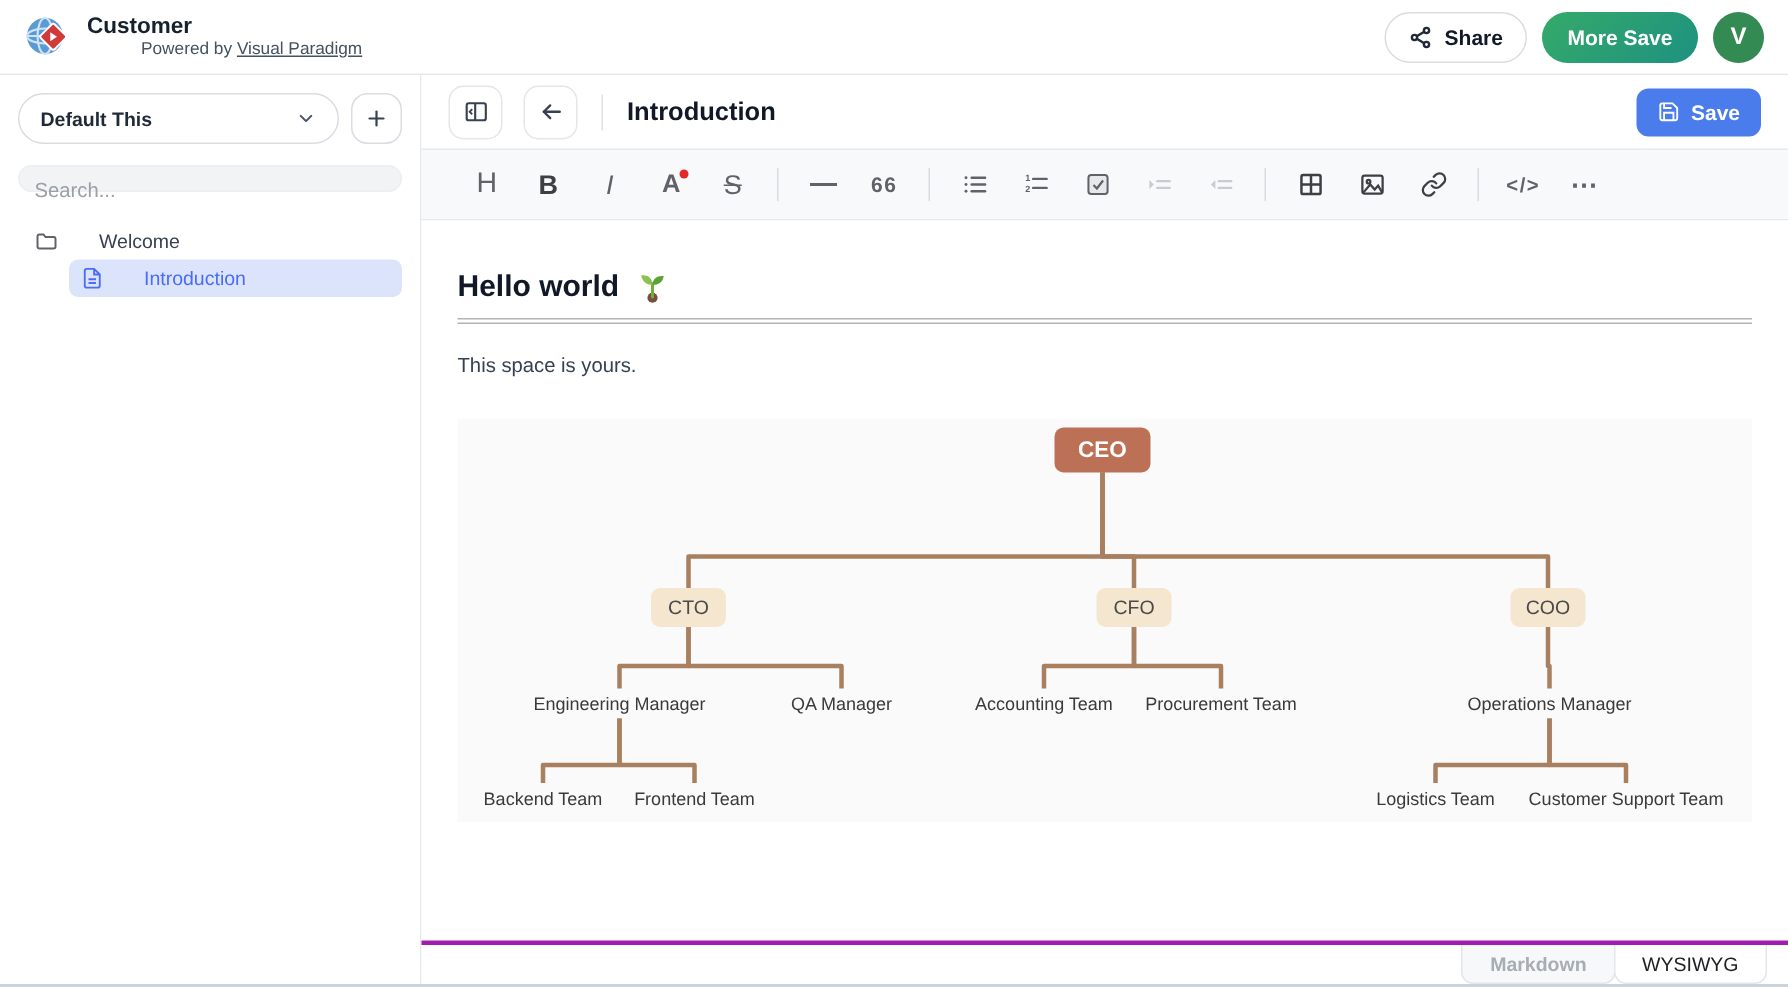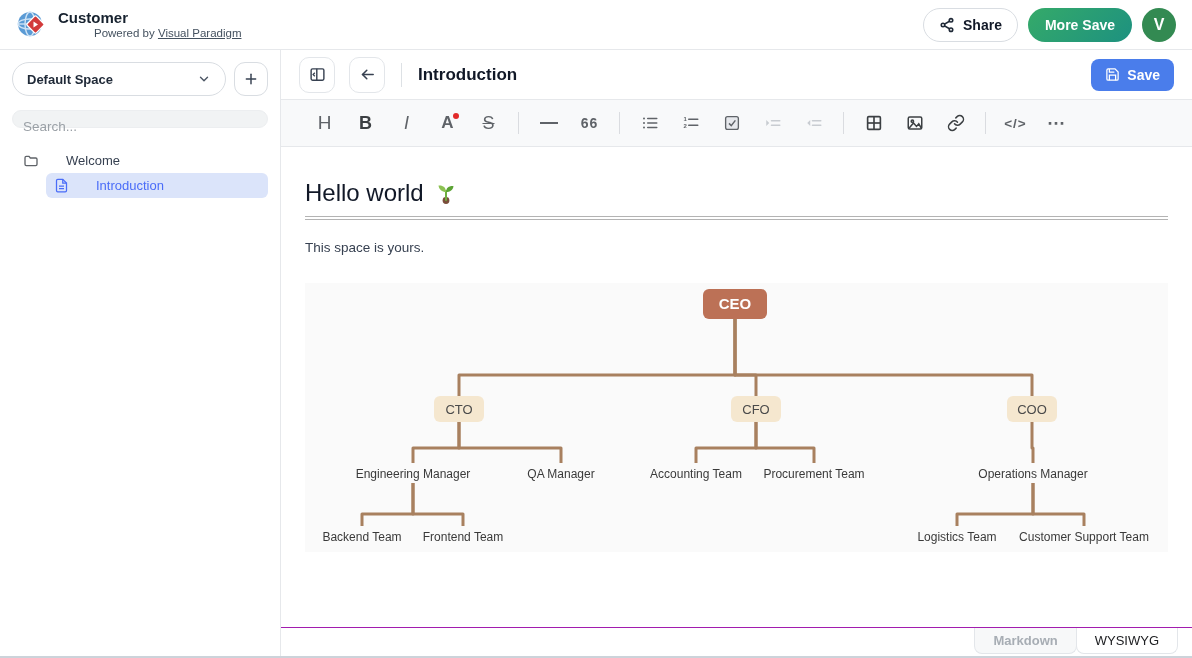--- a/index.html
+++ b/index.html
@@ -55,28 +55,28 @@
   .g-a { font-size:17px; font-weight:600; }
   .g-a::after { content:""; position:absolute; top:3px; right:2px; width:6px; height:6px; border-radius:50%; background:#e22a2a; }
   .g-s { font-size:18px; font-weight:500; text-decoration:line-through; }
   .g-hr { width:18px; height:0; border-top:2px solid #5f6368; }
   .g-quote { font-size:14px; font-weight:700; letter-spacing:1px; }
   .g-code { font-size:13.5px; font-weight:700; letter-spacing:1px; }
   .g-more { font-size:18px; font-weight:700; letter-spacing:1px; }
 
   
   .content { flex:1; background:#fff; padding:0 24px; overflow:hidden; }
-  .doc-h1 { margin-top:32px; font-size:24px; font-weight:400; color:#111827; display:flex; align-items:center; gap:10px;text-align:center; }
+  .doc-h1 { margin-top:32px; font-size:20px; font-weight:700; color:#111827; display:flex; align-items:center; gap:10px;text-align:center; }
   .h1-underline { margin-top:9px; height:4px; border-top:1px solid #b3b3b3; border-bottom:1px solid #b3b3b3; }
   .doc-p { margin-top:20px; font-size:13.5px; color:#374151; }
   .chart-wrap { margin-top:28px; height:269px; background:#fafafa; }
   .chart-wrap svg { display:block; }
 
   
-  .main-footer { height:29px; flex:0 0 29px; border-top:1px solid #a21caf; display:flex; justify-content:flex-end; padding-right:14px; background:#fff; }
+  .main-footer { height:29px; flex:0 0 29px; border-top:3px solid #a21caf; display:flex; justify-content:flex-end; padding-right:14px; background:#fff; }
   .mode-tab { height:26px; padding:0 18px; display:flex; align-items:center; font-size:13px; border:1px solid #e3e6ea; border-top:none; border-radius:0 0 8px 8px; cursor:pointer; }
   .mode-tab.inactive { background:#f7f8f9; color:#a7adb4; font-weight:600; }
   .mode-tab.active { background:#fff; color:#202124; font-weight:400; margin-left:-1px; }
 
   svg.ic { display:block; }
 </style>
 </head>
 <body>
 
 <div class="page">
@@ -110,21 +110,21 @@
       <button class="btn-moreapps">More Save</button>
       <div class="avatar">V</div>
     </div>
   </header>
 
   <div class="body-row">
 
     <aside class="sidebar">
       <div class="space-row">
         <div class="space-select">
-          <span>Default Space</span>
+          <span>Default This</span>
           <svg class="ic chev" width="14" height="14" viewBox="0 0 24 24" fill="none" stroke="#4b5563" stroke-width="2.4" stroke-linecap="round" stroke-linejoin="round">
               <polyline points="6 9 12 15 18 9"></polyline>
             </svg>
         </div>
         <button class="btn-add">
           <svg class="ic" width="16" height="16" viewBox="0 0 24 24" fill="none" stroke="#374151" stroke-width="2.2" stroke-linecap="round">
               <line x1="12" y1="5" x2="12" y2="19"></line>
               <line x1="5" y1="12" x2="19" y2="12"></line>
             </svg>
         </button>

